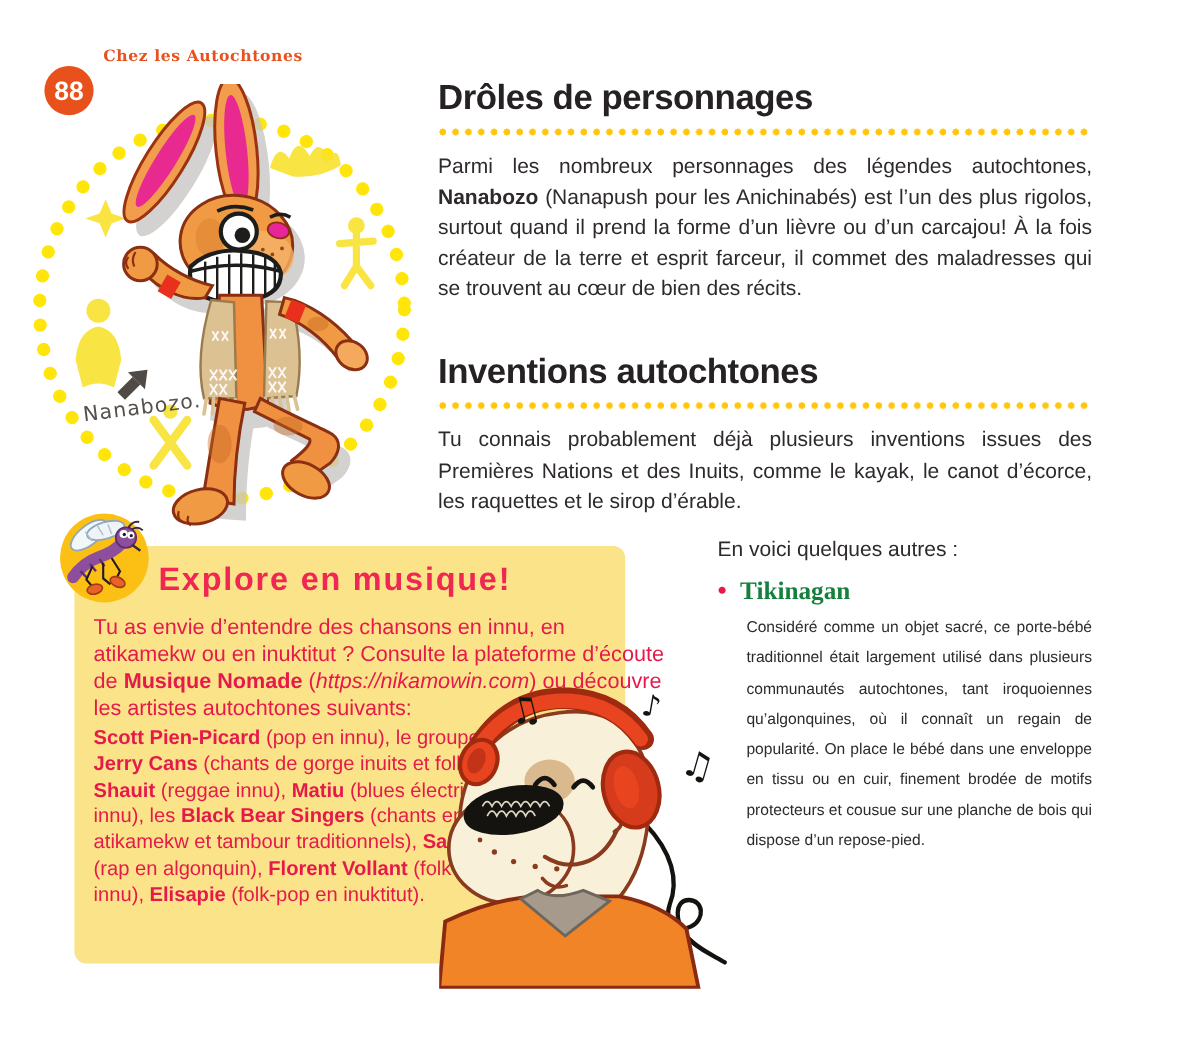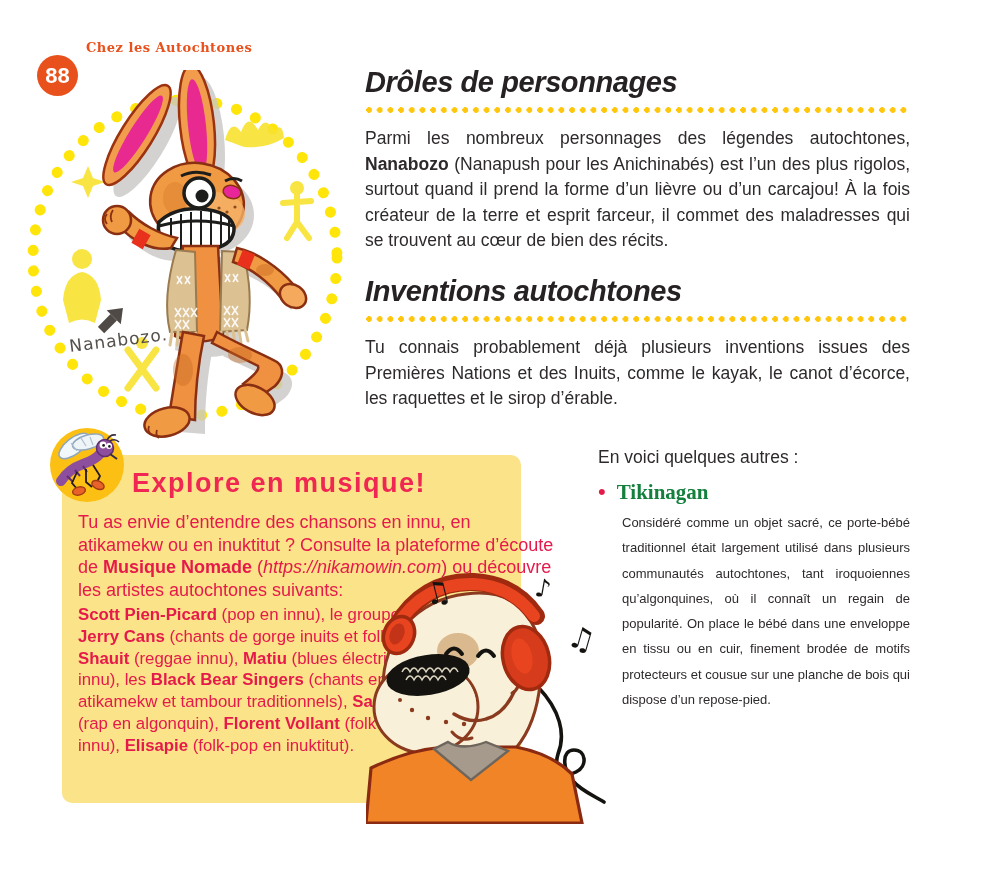--- a/index.html
+++ b/index.html
@@ -9,26 +9,26 @@
 
   
   .page-badge { left:37px; top:31px; width:41px; height:41px; border-radius:50%; background:#e8511c;
     color:#fff; font-weight:bold; font-size:22px; display:flex; align-items:center; justify-content:center; z-index:5;margin-top:24px; }
   .page-header-title { left:86px; top:40px; font-family:"DejaVu Serif", serif; font-weight:bold;
     font-size:13px; color:#e8511c; letter-spacing:0.5px; }
 
   
   .main-col { left:365px; top:64px; width:545px; }
   .section-title { font-family:"Liberation Sans", sans-serif; font-size:29px; font-weight:bold;
-    color:#262223; letter-spacing:-0.4px; line-height:36px;font-style:italic; }
+    color:#262223; letter-spacing:-0.4px; line-height:36px; }
   .dots { width:545px; height:8px; margin:6px 0 12px 0;
     background-image:radial-gradient(circle at 4px 4px, #ffc60b 2.7px, rgba(255,198,11,0) 3px);
     background-size:10.7px 8px; background-repeat:repeat-x; }
   .body-text { font-size:17.5px; line-height:25.6px; color:#2e2a2b; text-align:justify; }
-  .section-gap { margin-top:19px; }
+  .section-gap { margin-top:38px; }
   .b { font-weight:bold; }
   .i { font-style:italic; }
 
   
   .others-intro { left:598px; top:447px; font-size:17.5px; color:#2e2a2b;text-align:right; }
   .tikinagan { left:598px; top:479px; width:312px; }
   .tiki-row { display:flex; align-items:baseline; }
   .tiki-bullet { color:#e6194b; font-size:22px; margin-right:11px; line-height:26px; }
   .tiki-title { font-size:21px; font-weight:bold; color:#15803d;font-family:Liberation Serif, serif; }
   .tiki-body { margin-left:24px; margin-top:5px; width:288px; font-size:13px; line-height:25.3px;

